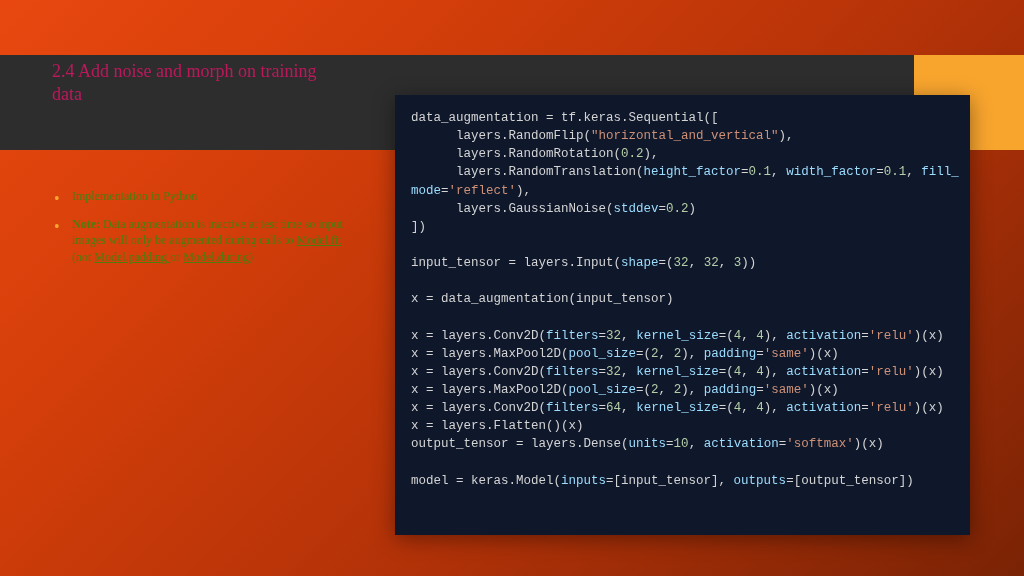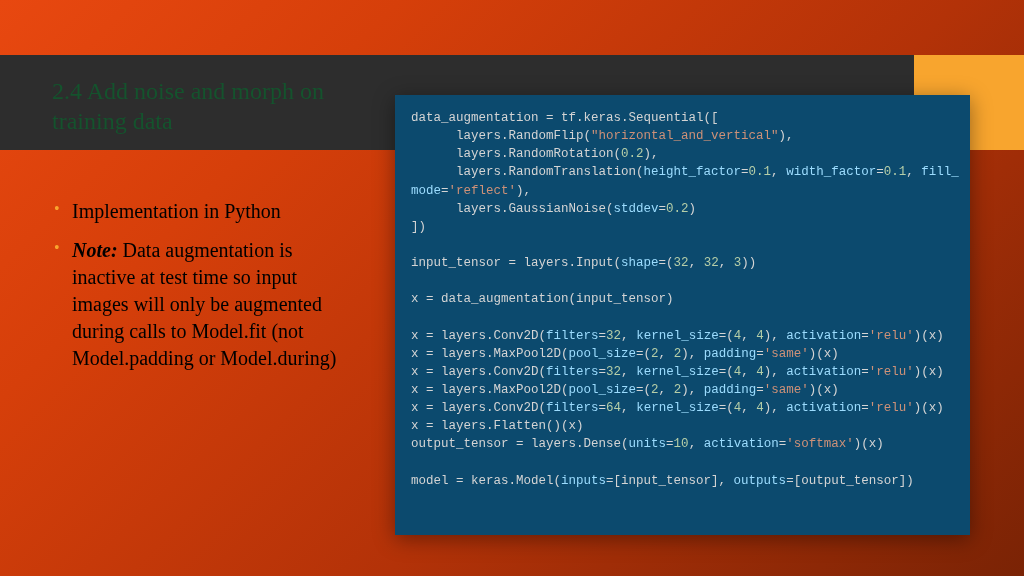--- a/index.html
+++ b/index.html
@@ -11,38 +11,38 @@
 }
 .title-bar {
   position: absolute; top: 55px; left: 0; width: 1024px; height: 95px;
   background: #2d2d2d;
 }
 .accent-block {
   position: absolute; top: 55px; right: 0; width: 110px; height: 95px;
   background: #f8a52e;
 }
 .title {
-  position: absolute; top: 76px; left: 52px; width: 290px;
-  color: #14532d; font-size: 24px; font-weight: 400; line-height: 1.25;
+  position: absolute; top: 60px; left: 52px; width: 290px;
+  color: #be185d; font-size: 18px; font-weight: 400; line-height: 1.25;
 }
 .bullets {
-  position: absolute; top: 198px; left: 52px; width: 300px;
-  color: #000000; font-size: 20px; line-height: 1.35;
+  position: absolute; top: 188px; left: 52px; width: 300px;
+  color: #4d7c0f; font-size: 12px; line-height: 1.35;
 }
 .bullets ul { list-style: none; }
 .bullets li { position: relative; padding-left: 20px; margin-bottom: 12px; }
 .bullets li::before {
   content: "•"; position: absolute; left: 2px; top: 0;
   color: #f8a52e; font-size: 16px;
 }
-.bold { font-weight: bold; font-style: italic; }
-.ul { }
+.bold { font-weight: bold; }
+.ul { text-decoration: underline; }
 .code-panel {
   position: absolute; top: 95px; left: 395px; width: 575px; height: 440px;
-  background: #0c4a6e; padding: 14px 16px;
+  background: #0f172a; padding: 14px 16px;
   font-family: Consolas, 'Courier New', monospace;
   font-size: 12.5px; line-height: 1.45; color: #d4d4d4;
   white-space: pre; overflow: hidden;
   box-shadow: 0 4px 20px rgba(0,0,0,0.4);
 }
 .cw { color: #d4d4d4; }   
 .cs { color: #ce9178; }   
 .cn { color: #b5cea8; }   
 .cp { color: #9cdcfe; }   
 .co { color: #d4d4d4; }   

